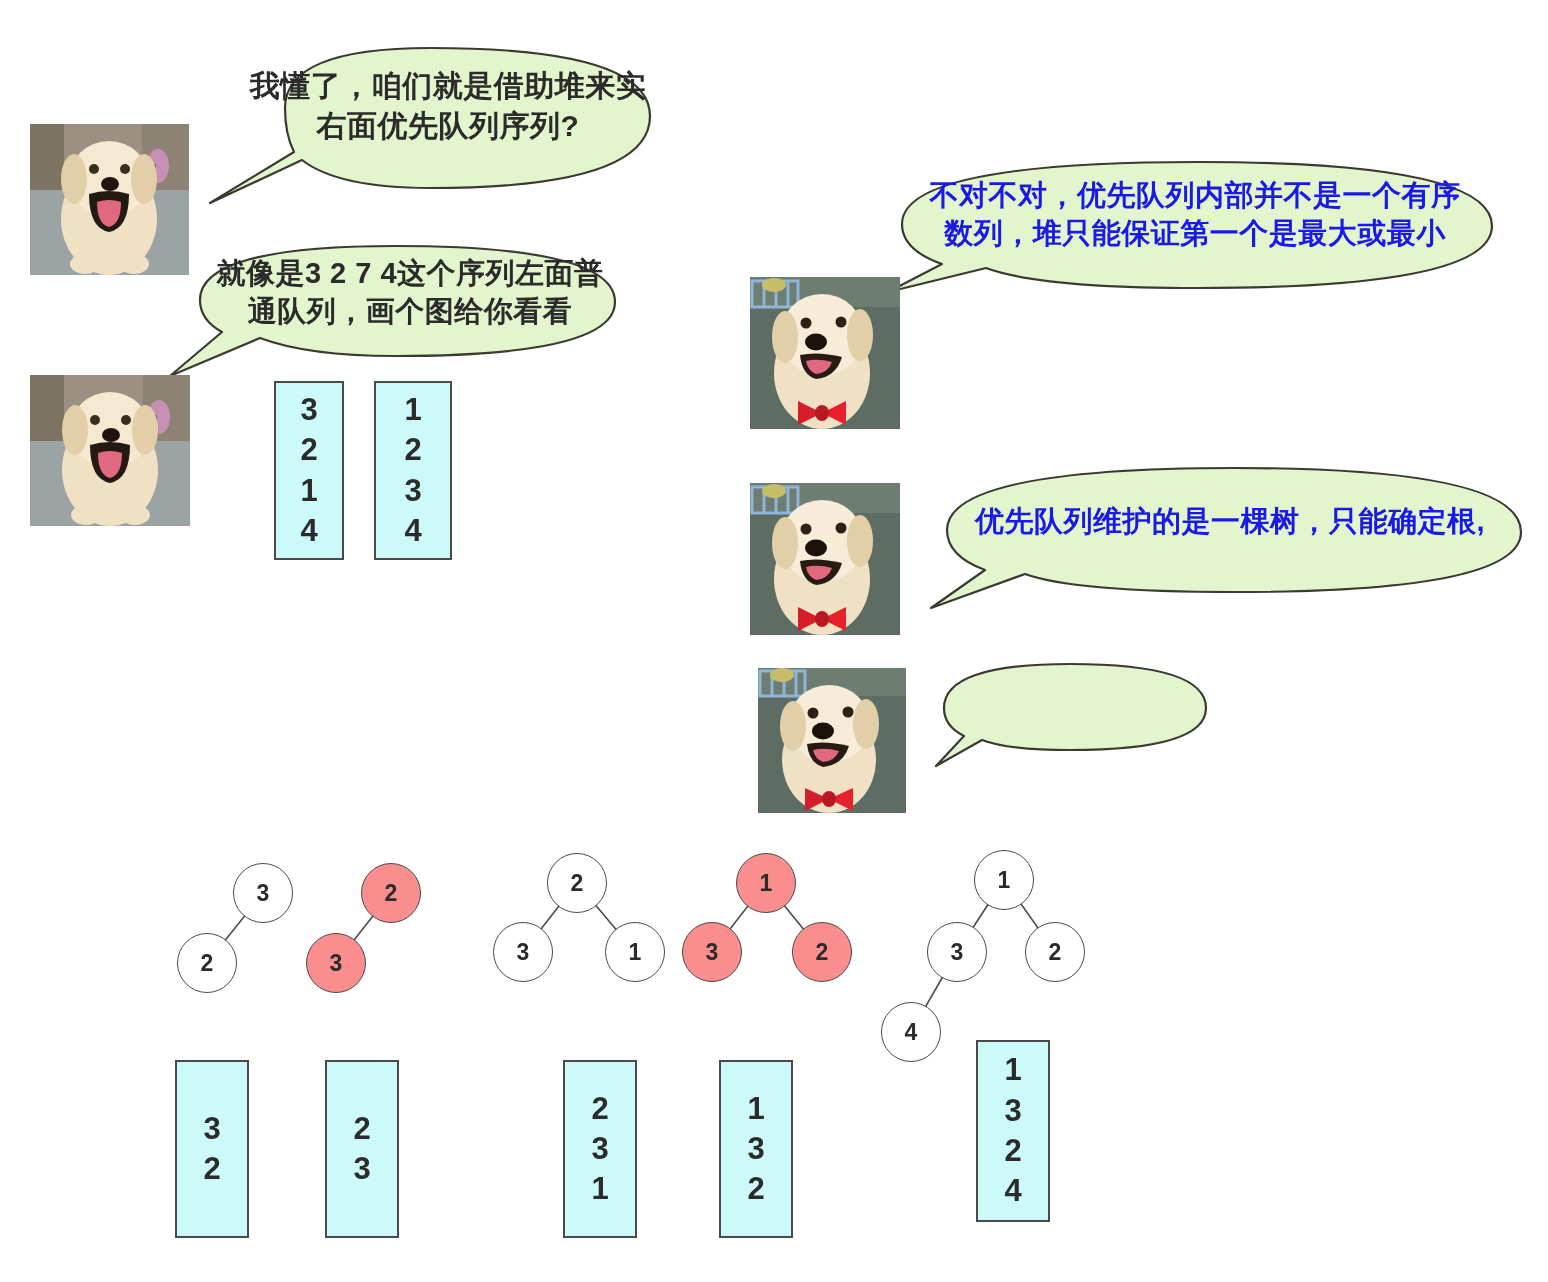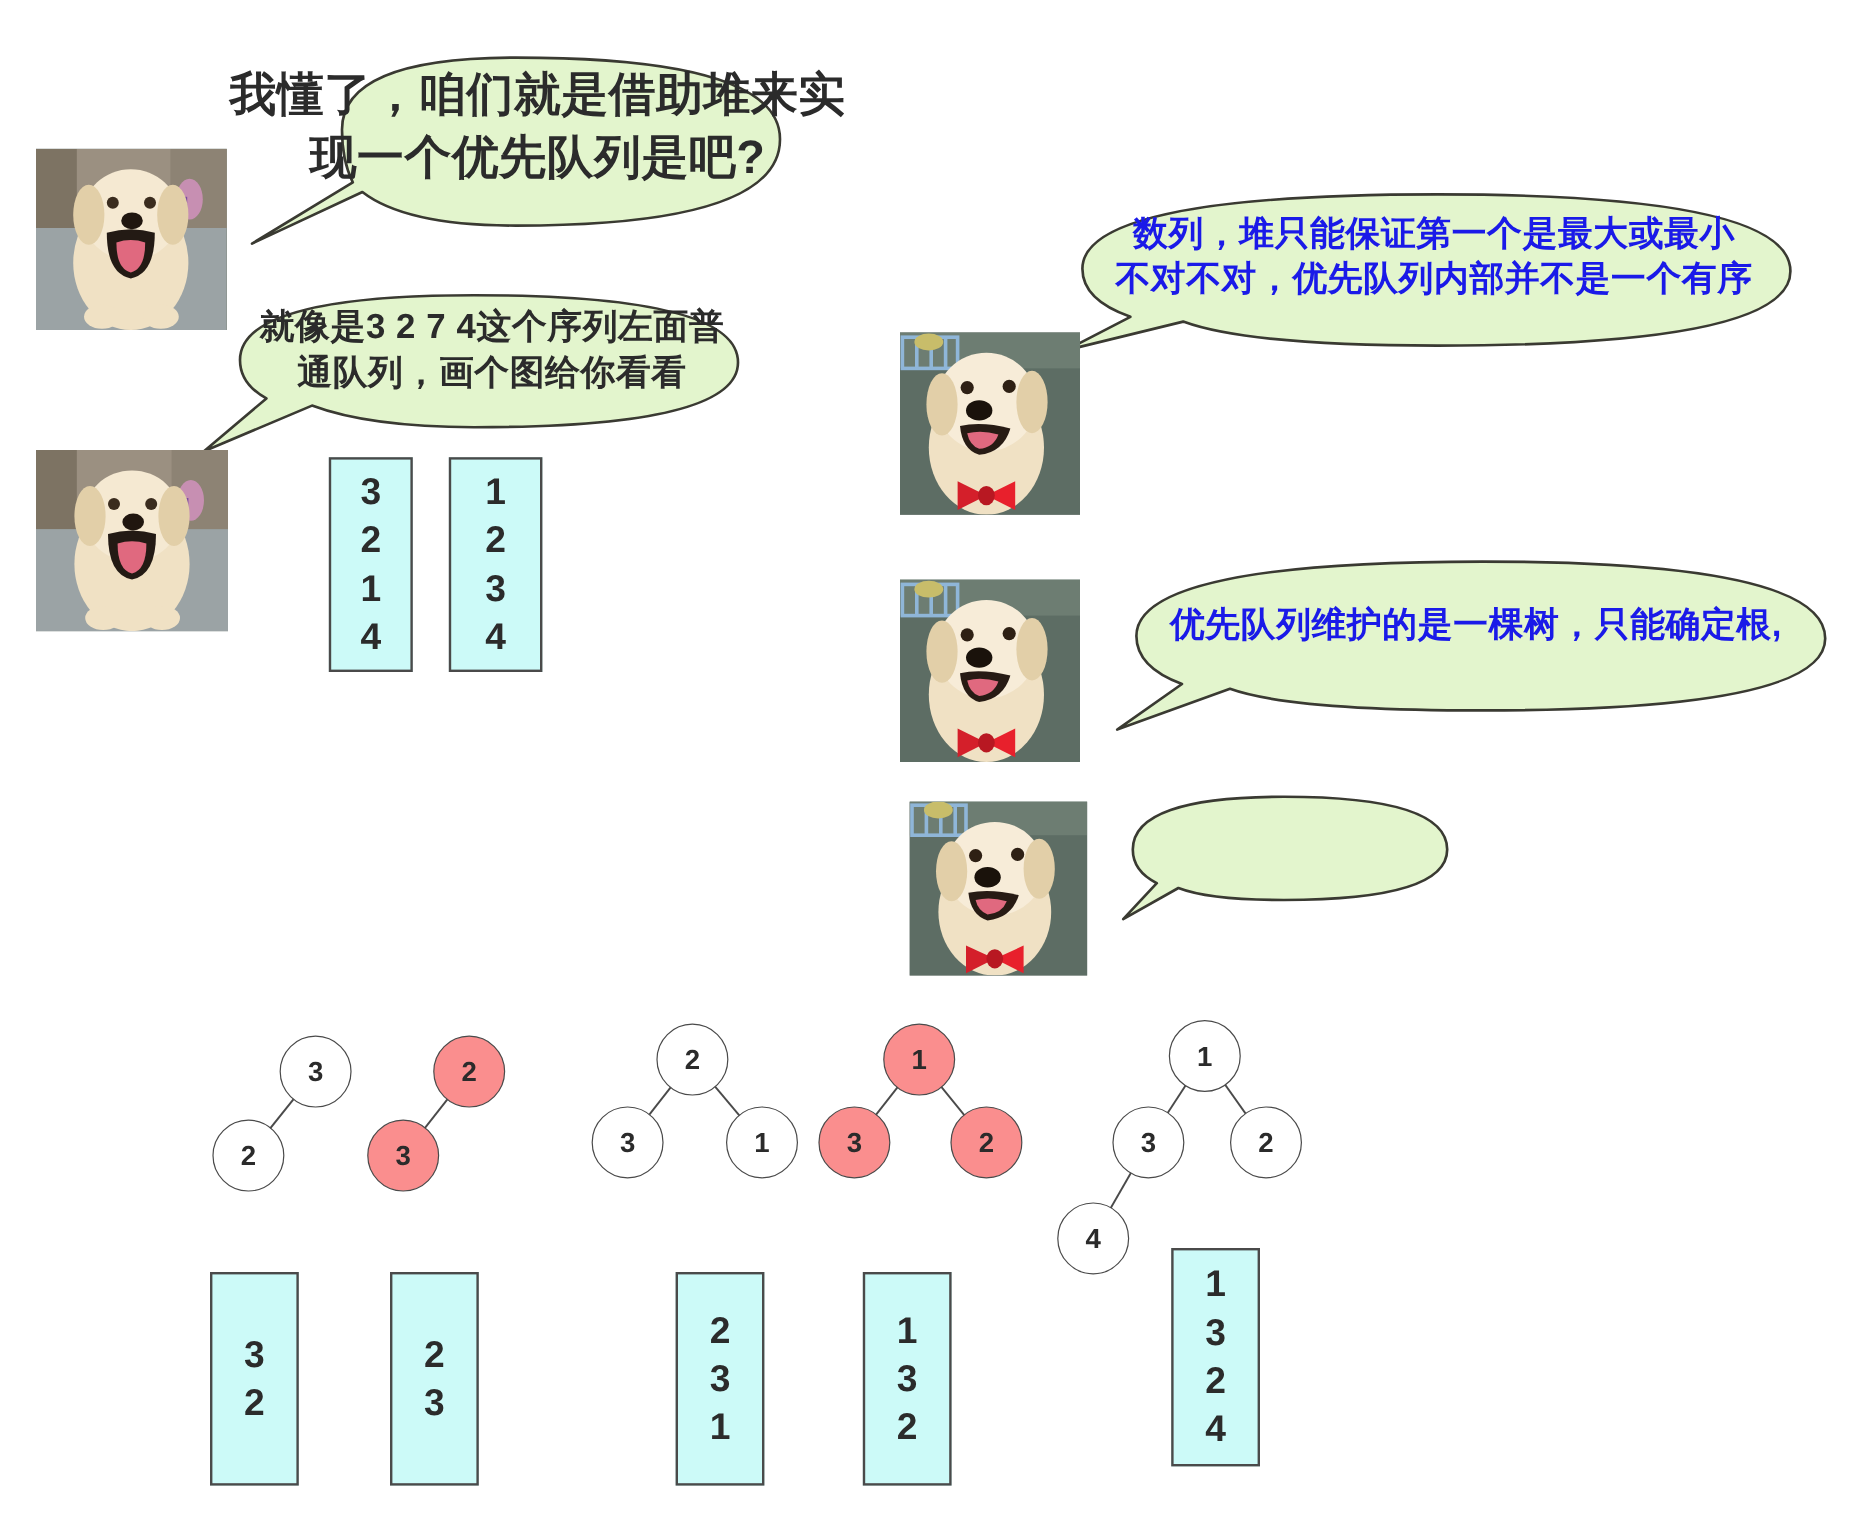--- a/index.html
+++ b/index.html
@@ -119,23 +119,23 @@
       <path d="M67 78 Q79 74 91 78 Q91 100 79 103 Q67 100 67 78 Z" fill="#e0697f"></path>
       <ellipse cx="55" cy="140" rx="15" ry="10" fill="#f0e1c4"></ellipse>
       <ellipse cx="104" cy="140" rx="15" ry="10" fill="#f0e1c4"></ellipse>
     </svg>
   </div>
 
   <div class="bubble" style="left:190px; top:28px; width:480px; height:200px;">
     <svg class="bubble-svg" width="480" height="200" viewBox="0 0 480 200" xmlns="http://www.w3.org/2000/svg">
       <path d="M95 80 Q95 20 240 20 Q460 20 460 88 Q460 160 240 160 Q148 160 112 132 L20 175 L104 124 Q95 106 95 80 Z" fill="#e3f5cd" stroke="#3a3a32" stroke-width="2.2" stroke-linejoin="round"></path>
     </svg>
-    <div class="bubble-text dark-text" style="height:155px; font-size:39px; padding-left:18px;">
+    <div class="bubble-text dark-text" style="height:155px; font-size:30px; padding-left:18px;">
       <span class="ln">我懂了，咱们就是借助堆来实</span>
-      <span class="ln">现一个优先队列是吧?</span>
+      <span class="ln">右面优先队列序列?</span>
     </div>
   </div>
 
   <div class="bubble" style="left:160px; top:228px; width:480px; height:160px;">
     <svg class="bubble-svg" width="480" height="160" viewBox="0 0 480 160" xmlns="http://www.w3.org/2000/svg">
       <path d="M40 72 Q40 18 235 18 Q455 18 455 74 Q455 128 235 128 Q148 128 100 110 L10 148 L62 104 Q40 92 40 72 Z" fill="#e3f5cd" stroke="#3a3a32" stroke-width="2.2" stroke-linejoin="round"></path>
     </svg>
     <div class="bubble-text dark-text" style="height:128px; font-size:29px; padding-left:10px;">
       <span class="ln">就像是3 2 7 4这个序列左面普</span>
       <span class="ln">通队列，画个图给你看看</span>
@@ -177,22 +177,22 @@
     <span class="qv">2</span>
     <span class="qv">3</span>
     <span class="qv">4</span>
   </div>
 
   <div class="bubble" style="left:880px; top:140px; width:630px; height:180px;">
     <svg class="bubble-svg" width="630" height="180" viewBox="0 0 630 180" xmlns="http://www.w3.org/2000/svg">
       <path d="M22 84 Q22 22 318 22 Q612 22 612 86 Q612 148 318 148 Q160 148 106 128 L8 152 L62 124 Q22 110 22 84 Z" fill="#e3f5cd" stroke="#3a3a32" stroke-width="2.2" stroke-linejoin="round"></path>
     </svg>
     <div class="bubble-text blue-text" style="height:148px; font-size:29px;">
+      <span class="ln">不对不对，优先队列内部并不是一个有序</span>
       <span class="ln">数列，堆只能保证第一个是最大或最小</span>
-      <span class="ln">不对不对，优先队列内部并不是一个有序</span>
     </div>
   </div>
 
   <div class="avatar" style="left:750px; top:277px; width:150px; height:152px;">
     <svg width="150" height="152" viewBox="0 0 150 152" xmlns="http://www.w3.org/2000/svg">
       <rect width="150" height="152" fill="#5d6d64"></rect>
       <rect x="0" y="0" width="150" height="30" fill="#6d7d72"></rect>
       <g stroke="#8fb6d8" stroke-width="3" fill="none">
         <rect x="2" y="4" width="46" height="26"></rect>
         <line x1="14" y1="4" x2="14" y2="30"></line>

